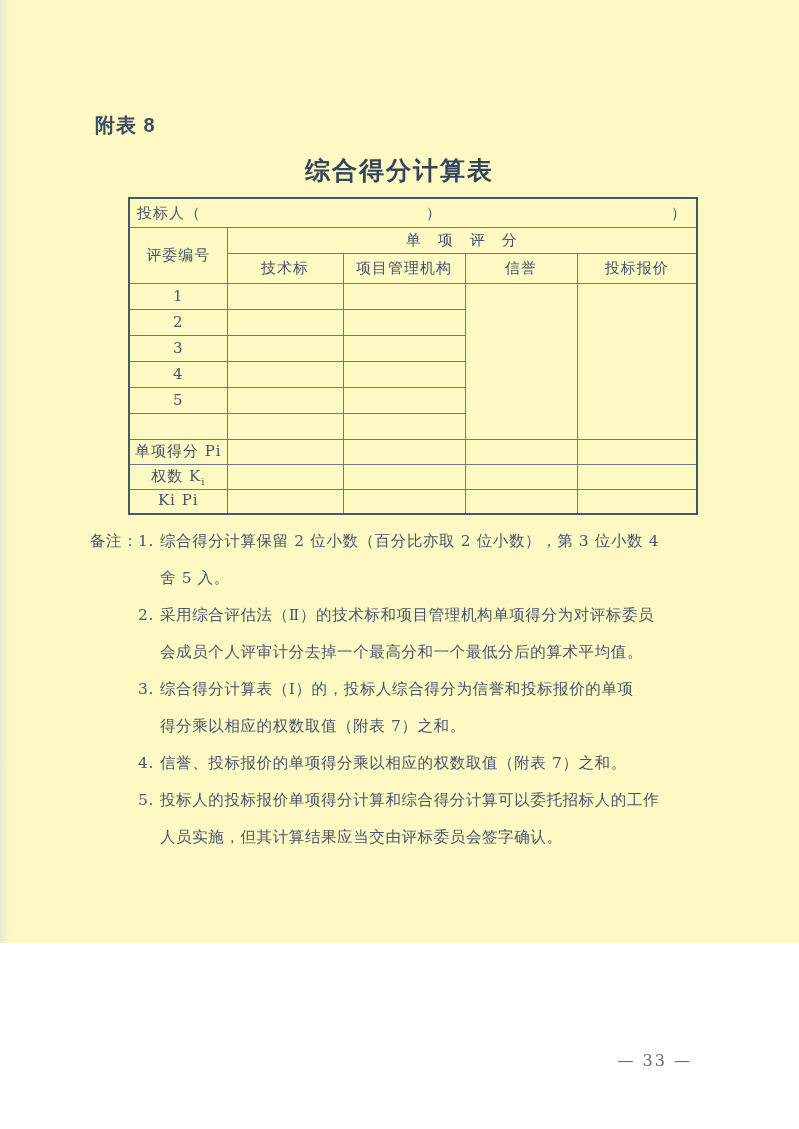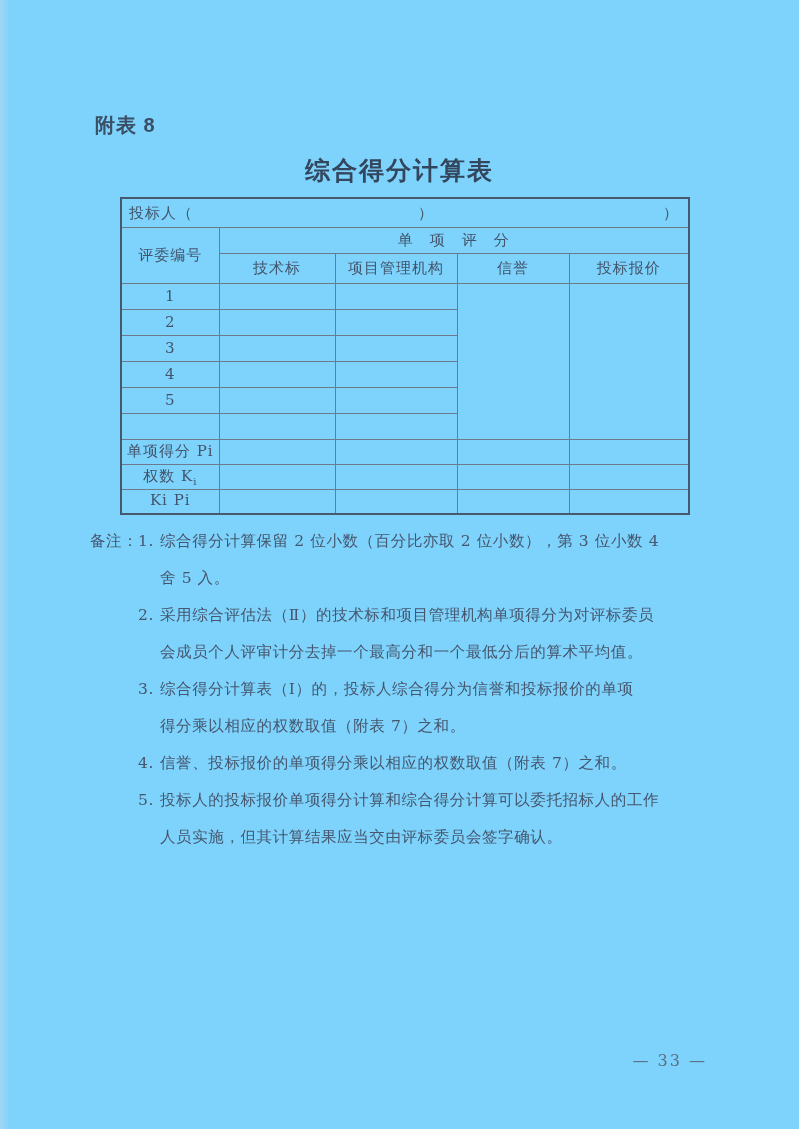--- a/index.html
+++ b/index.html
@@ -5,22 +5,22 @@
   * { margin: 0; padding: 0; box-sizing: border-box; }
   html, body {
     width: 799px; height: 1129px;
     background: #ffffff;
     font-family: "DejaVu Serif", serif;
     color: #3e4f66;
     overflow: hidden;
   }
   .page {
     position: relative;
-    width: 799px; height: 1129px;
-    background: #7dd3fc;
+    width: 799px; height: 943px;
+    background: #fef9c3;
   }
   
   .page::before {
     content: "";
     position: absolute; left: 0; top: 0; bottom: 0; width: 10px;
     background: linear-gradient(to right, rgba(205,216,232,0.45), rgba(205,216,232,0));
     pointer-events: none;
   }
 
   .doc-label {
@@ -31,21 +31,21 @@
   }
   .doc-title {
     position: absolute; left: 0; top: 154px; width: 799px;
     text-align: center;
     font-family: "Liberation Sans", sans-serif;
     font-weight: bold; font-size: 25px; color: #33465d;
     letter-spacing: 2px;
   }
 
   table.score-table {
-    position: absolute; left: 120px; top: 197px;
+    position: absolute; left: 128px; top: 197px;
     width: 568px;
     border-collapse: collapse;
     table-layout: fixed;
     font-size: 15px; color: #43546b;
   }
   table.score-table td {
     border: 1px solid #6b7a8c;
     text-align: center; vertical-align: middle;
     letter-spacing: 1px;
     overflow: hidden;
@@ -73,21 +73,21 @@
     color: #46566e; letter-spacing: 0.6px;
     white-space: nowrap;
   }
   .notes-inner { position: relative; padding-left: 48px; }
   .notes-label { position: absolute; left: 0; top: 0; }
   .note-item { display: flex; }
   .note-num { flex: none; width: 22px; }
   .note-body { flex: 1; }
 
   .page-num {
-    position: absolute; top: 1051px; right: 92px;
+    position: absolute; top: 1051px; right: 107px;
     font-size: 16px; color: #5d6e80; letter-spacing: 2px;
     font-family: "DejaVu Serif", serif;
   }
 </style>
 </head>
 <body>
 
 <div class="page">
 
   <div class="doc-label">附表 8</div>

